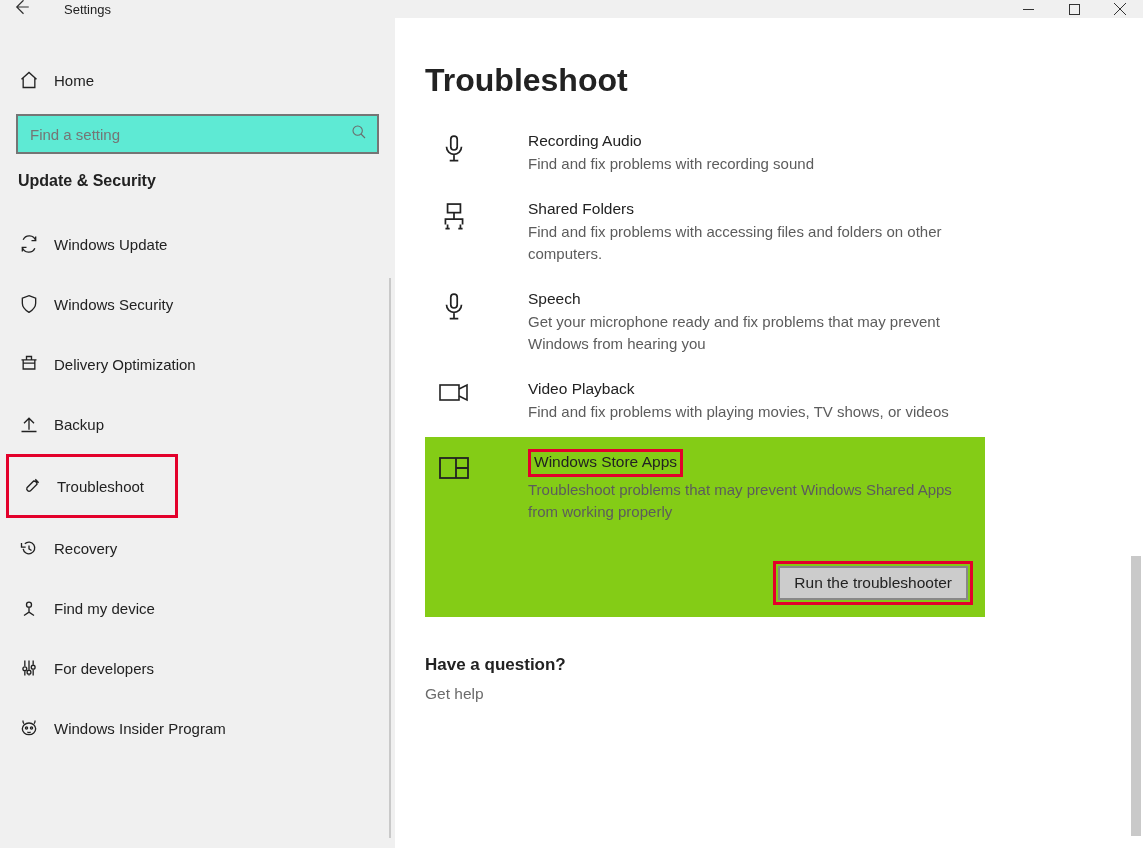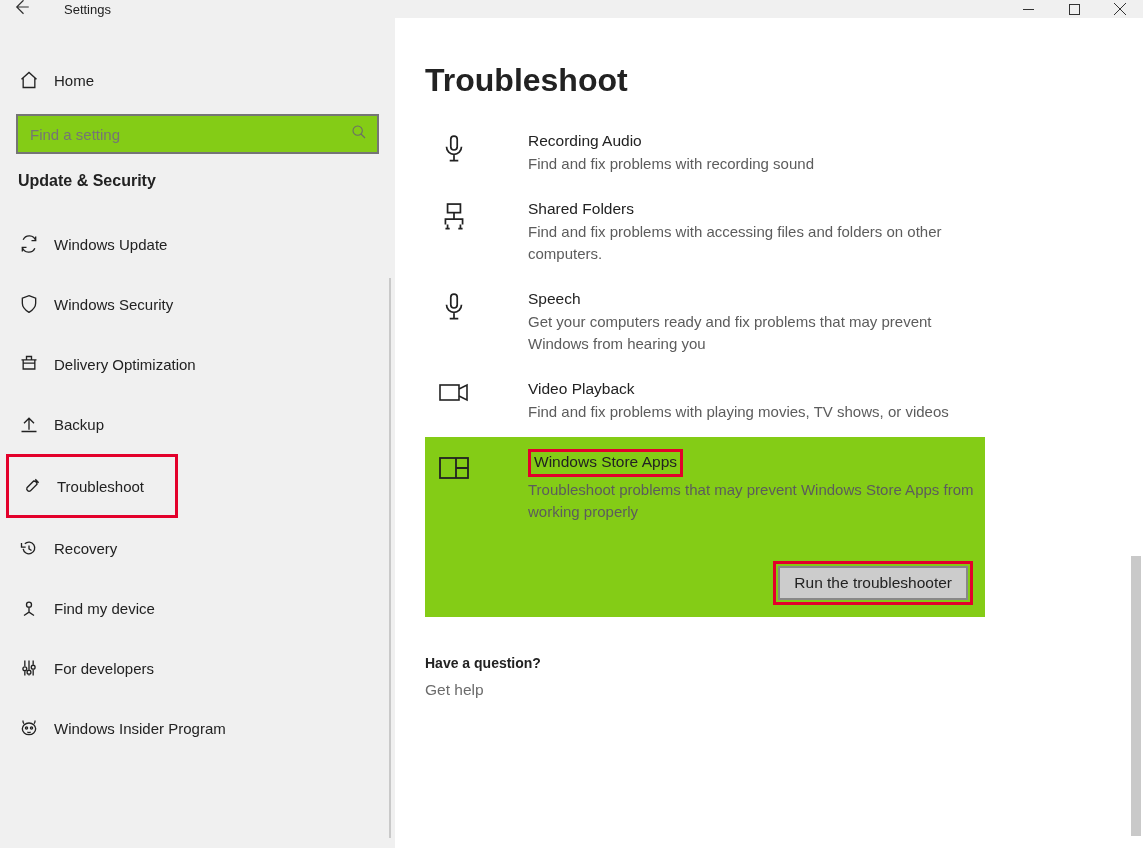--- a/index.html
+++ b/index.html
@@ -65,21 +65,21 @@
   .home-row .ico, .nav-item .ico {
     width: 22px; height: 22px;
     display:flex; align-items:center; justify-content:center;
     margin-right: 14px;
     color: #222;
   }
   .search-box {
     margin: 6px 16px 18px 16px;
     height: 40px;
     border: 2px solid #757575;
-    background: #84cc16;
+    background: #5eead4;
     display: flex;
     align-items: center;
     padding: 0 10px;
   }
   .search-box input {
     flex:1; border:none; background:transparent;
     font-size: 15px; color: #5c5c5c;
     outline:none;
     font-family:inherit;
   }
@@ -156,21 +156,21 @@
     padding: 2px;
   }
   .run-btn-inner {
     border: 2px solid #888;
     background: #ccc;
     color: #222;
     font-size: 15.5px;
     padding: 6px 14px;
   }
   h2.sub-head {
-    font-size: 14px; font-weight: 600;
+    font-size: 17px; font-weight: 600;
     margin: 38px 0 10px 0;
     color:#222;
   }
   .gethelp { font-size: 15.5px; color:#6b6b6b; }
 
   svg { stroke: currentColor; fill: none; }
 </style>
 </head>
 <body>
 
@@ -354,21 +354,21 @@
 
       <div class="ts-item">
         <div class="ticon">
           <svg width="26" height="30" viewBox="0 0 24 28" stroke-width="1.6">
               <rect x="9" y="1" width="6" height="13" rx="3"></rect>
               <path d="M5 11 A7 7 0 0 0 19 11 M12 18 V24 M8 24 H16"></path>
             </svg>
         </div>
         <div class="tbody">
           <div class="ts-title">Speech</div>
-          <div class="ts-desc">Get your computers ready and fix problems that may prevent Windows from hearing you</div>
+          <div class="ts-desc">Get your microphone ready and fix problems that may prevent Windows from hearing you</div>
         </div>
       </div>
 
       <div class="ts-item">
         <div class="ticon">
           <svg width="30" height="22" viewBox="0 0 30 22" stroke-width="1.6">
               <rect x="1" y="2" width="19" height="15"></rect>
               <path d="M20 6 L28 2 V17 L20 13"></path>
             </svg>
         </div>
@@ -380,21 +380,21 @@
 
       <div class="ts-item ts-selected">
         <div class="ticon">
           <svg width="30" height="22" viewBox="0 0 30 22" stroke-width="1.8">
               <rect x="1" y="1" width="28" height="20"></rect>
               <path d="M17 1 V21 M17 11 H29"></path>
             </svg>
         </div>
         <div class="tbody">
           <div><span class="red-title"><span class="ts-title">Windows Store Apps</span></span></div>
-          <div class="ts-desc">Troubleshoot problems that may prevent Windows Store Apps from working properly</div>
+          <div class="ts-desc">Troubleshoot problems that may prevent Windows Shared Apps from working properly</div>
           <div class="run-btn-wrap">
             <div class="run-btn">
               <div class="run-btn-inner">Run the troubleshooter</div>
             </div>
           </div>
         </div>
       </div>
 
     </div>
 

